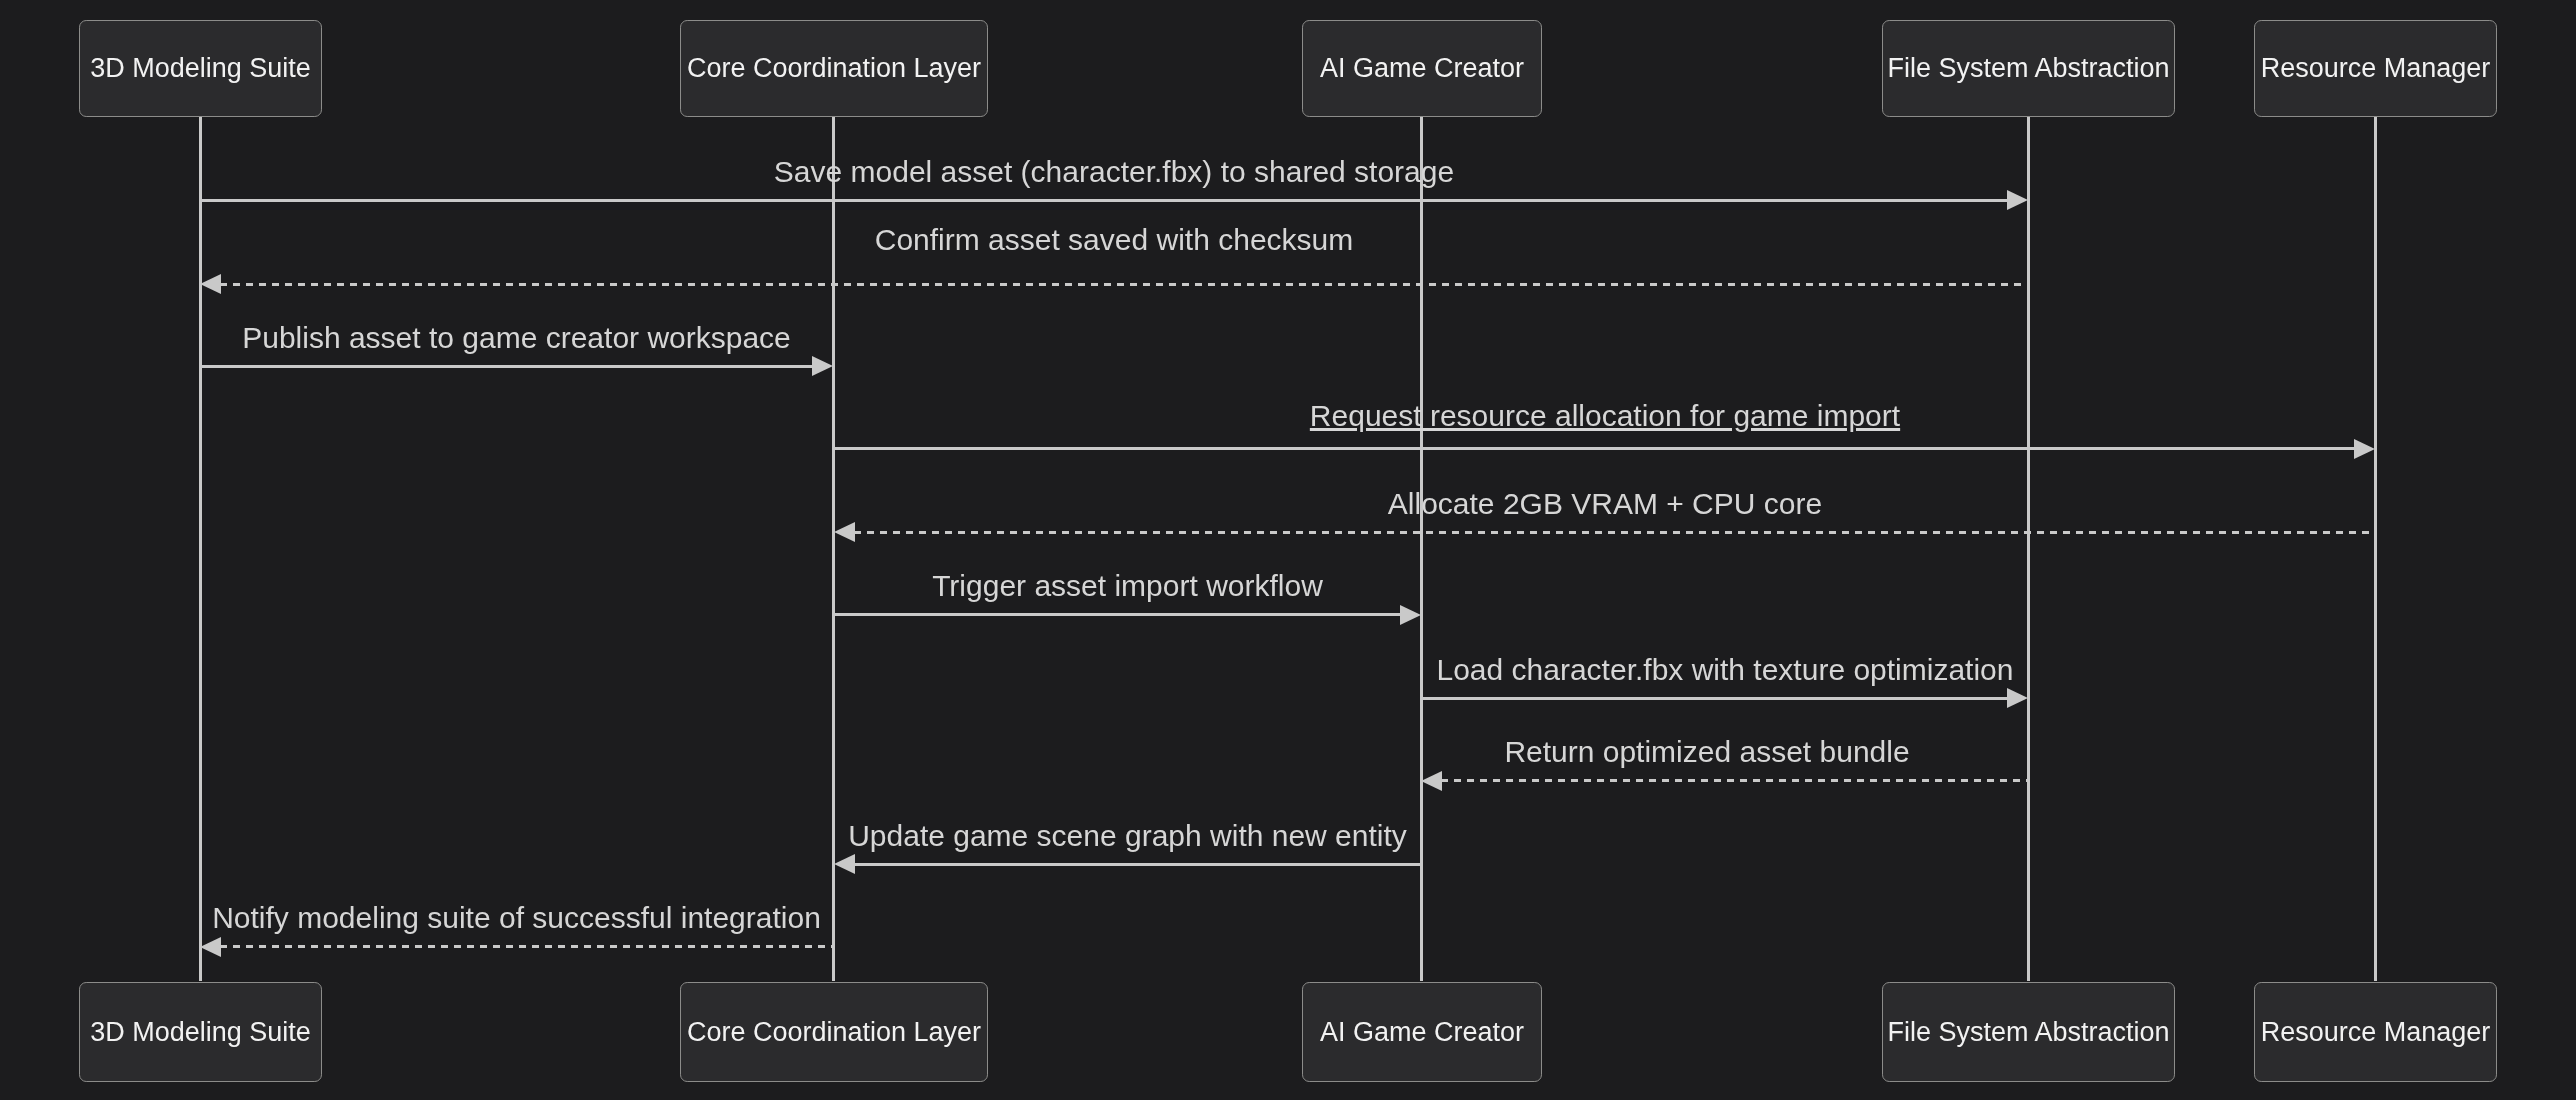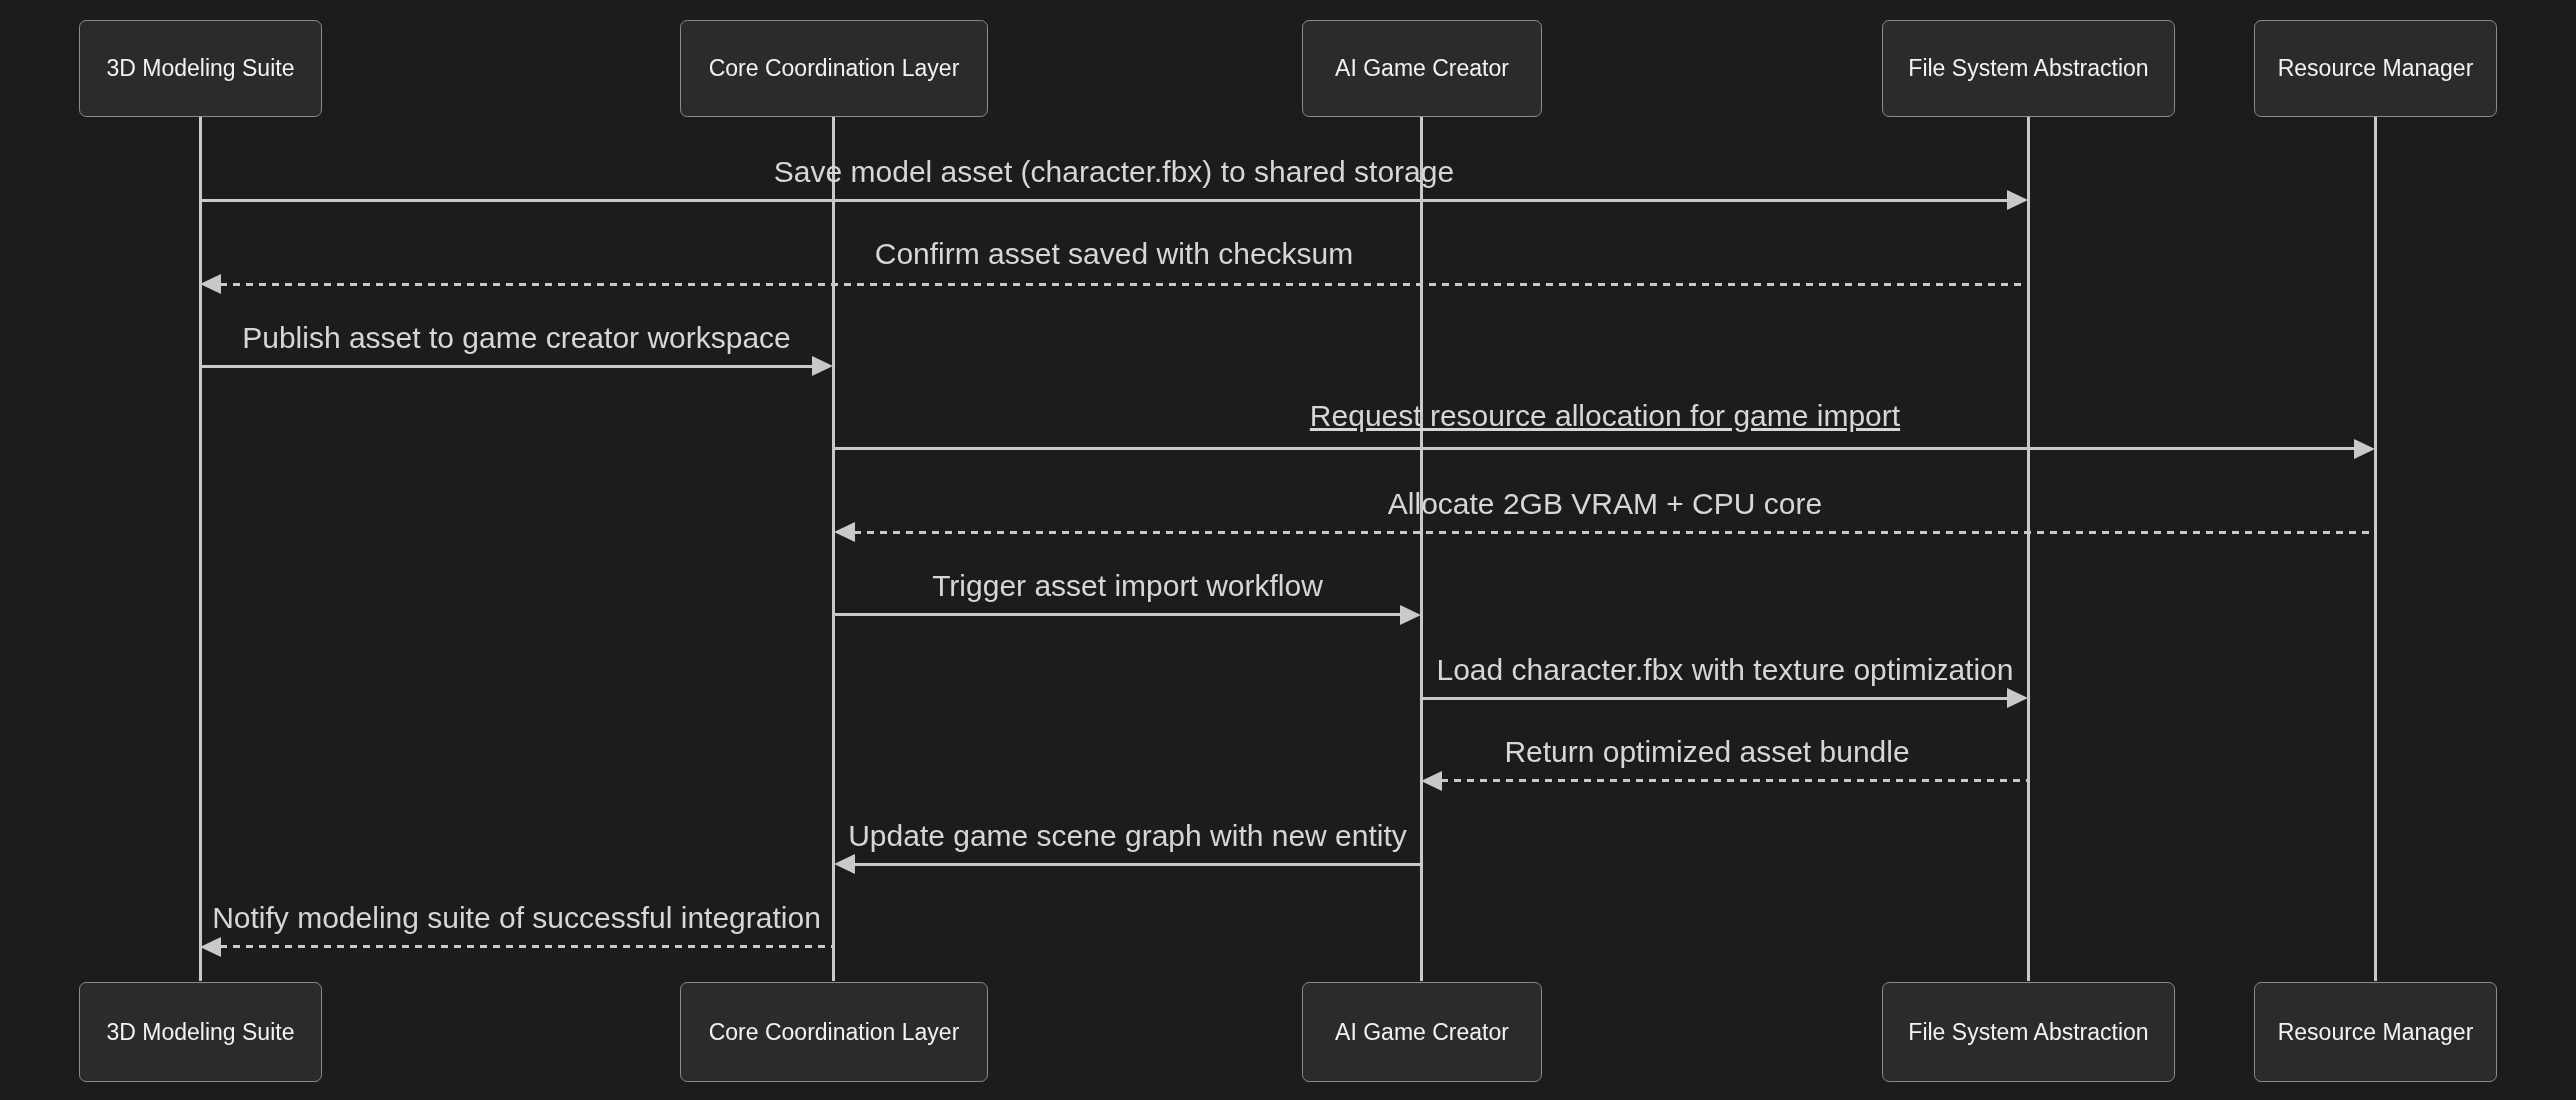--- a/index.html
+++ b/index.html
@@ -17,21 +17,21 @@
     height: 1101px;
     background: #1c1c1e;
   }
   .actor-box {
     position: absolute;
     box-sizing: border-box;
     background: #2b2b2d;
     border: 1.4px solid #8c8c8a;
     border-radius: 7.2px;
     color: #f2f2f2;
-    font-size: 23px;
+    font-size: 27px;
     display: flex;
     align-items: center;
     justify-content: center;
     text-align: center;
     white-space: nowrap;
   }
   .lifeline {
     position: absolute;
     width: 2.9px;
     background: #c9c9c9;
@@ -104,21 +104,21 @@
       <span>File System Abstraction</span>
     </div>
   <div class="actor-box" style="left:2254px; top:982px; width:243px; height:100px;">
       <span>Resource Manager</span>
     </div>
 
   <div class="msg-label" style="left:200px; width:1828px; top:156px;">Save model asset (character.fbx) to shared storage</div>
   <div class="msg-line solid" style="left:200px; width:1808px; top:199px;"></div>
   <div class="arrowhead right" style="left:2007px; top:190px;"></div>
 
-  <div class="msg-label" style="left:200px; width:1828px; top:238px;">Confirm asset saved with checksum</div>
+  <div class="msg-label" style="left:200px; width:1828px; top:224px;">Confirm asset saved with checksum</div>
   <div class="msg-line dashed" style="left:220px; width:1808px; top:283px;"></div>
   <div class="arrowhead left" style="left:200px; top:274px;"></div>
 
   <div class="msg-label" style="left:200px; width:633px; top:322px;text-align:center;">Publish asset to game creator workspace</div>
   <div class="msg-line solid" style="left:200px; width:613px; top:365px;"></div>
   <div class="arrowhead right" style="left:812px; top:356px;"></div>
 
   <div class="msg-label" style="left:834px; width:1542px; top:400px;text-decoration:underline;">Request resource allocation for game import</div>
   <div class="msg-line solid" style="left:834px; width:1522px; top:447px;"></div>
   <div class="arrowhead right" style="left:2354px; top:439px;"></div>

